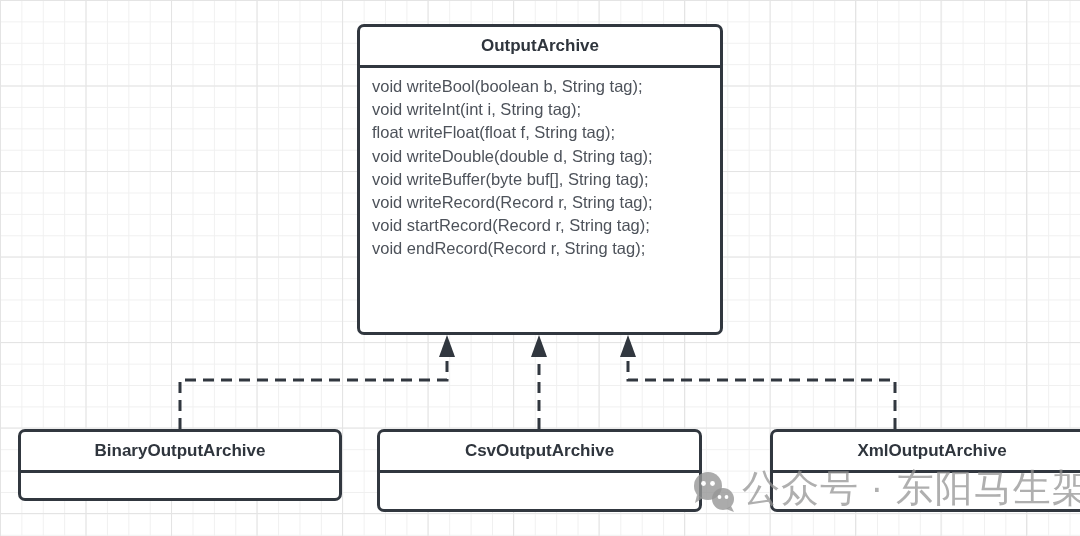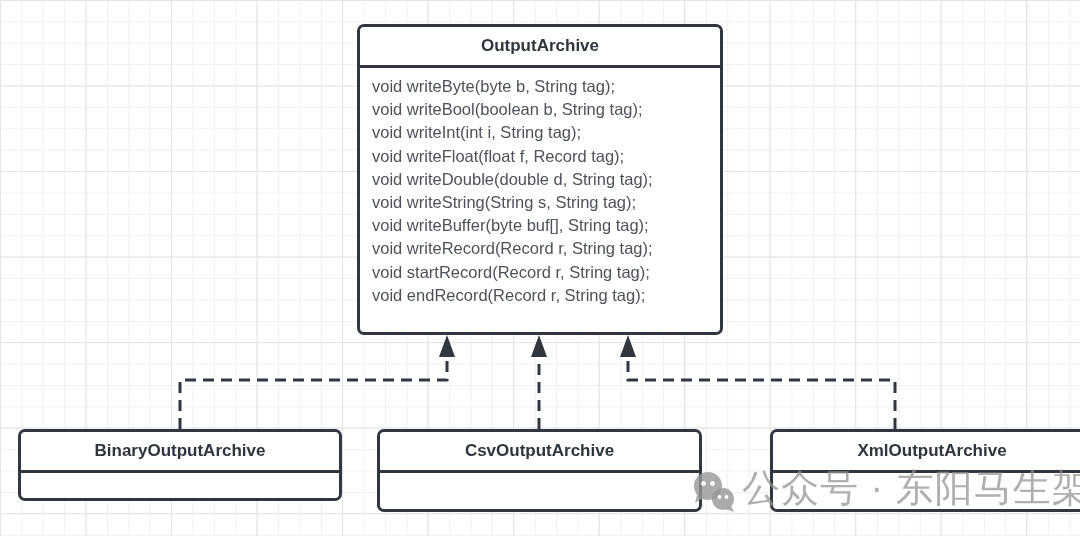--- a/index.html
+++ b/index.html
@@ -91,26 +91,24 @@
     <path d="M 539 429 V 356"></path>
     <path d="M 895 429 V 380 H 628 V 356"></path>
     <polygon points="447,335 439,357 455,357"></polygon>
     <polygon points="539,335 531,357 547,357"></polygon>
     <polygon points="628,335 620,357 636,357"></polygon>
   </svg>
 
   <div class="uml-class" id="class-parent">
     <div class="uml-title">OutputArchive</div>
     <div class="uml-methods">
-      <div>void writeByte(byte b, String tag);</div>
       <div>void writeBool(boolean b, String tag);</div>
       <div>void writeInt(int i, String tag);</div>
-      <div>void writeFloat(float f, Record tag);</div>
+      <div>float writeFloat(float f, String tag);</div>
       <div>void writeDouble(double d, String tag);</div>
-      <div>void writeString(String s, String tag);</div>
       <div>void writeBuffer(byte buf[], String tag);</div>
       <div>void writeRecord(Record r, String tag);</div>
       <div>void startRecord(Record r, String tag);</div>
       <div>void endRecord(Record r, String tag);</div>
     </div>
   </div>
 
   <div class="uml-class" id="class-binary">
     <div class="uml-title">BinaryOutputArchive</div>
     <div class="uml-body-empty"></div>

